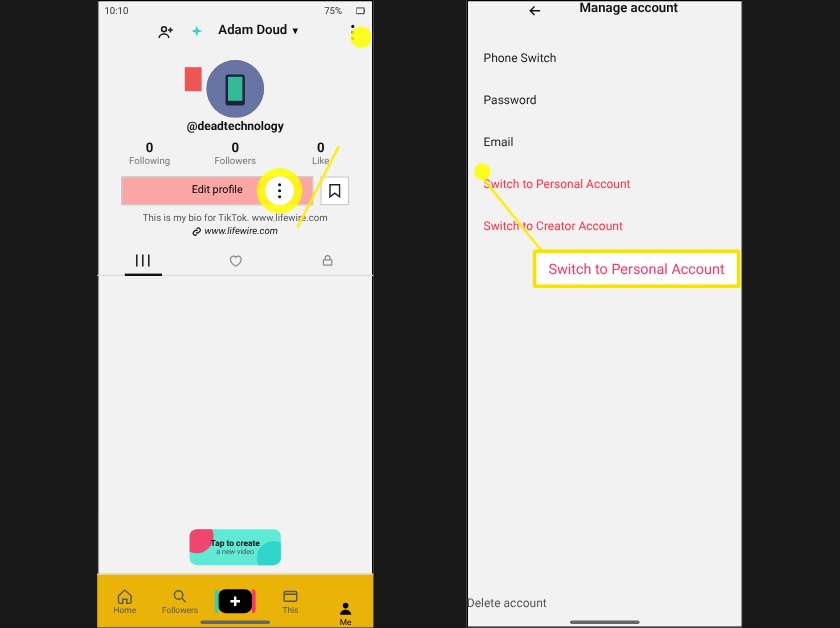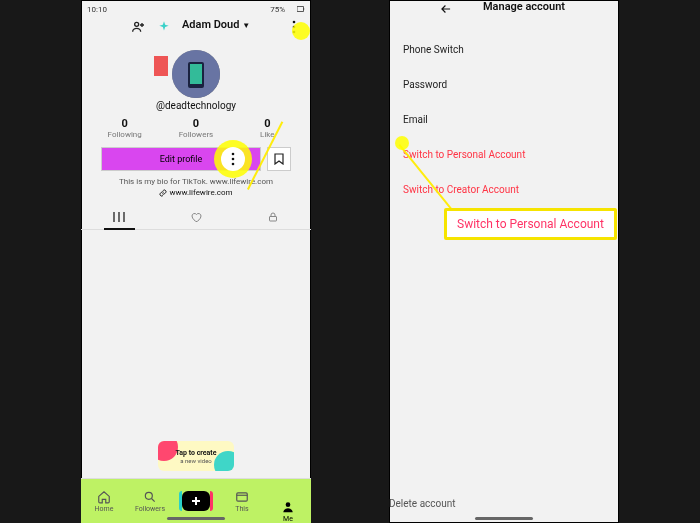--- a/index.html
+++ b/index.html
@@ -8,38 +8,38 @@
   .phoneA{left:81px;top:0;width:230px;height:523px;}
   .phoneB{left:389px;top:0;width:230px;height:523px;}
   .statusbar{height:14px;display:flex;align-items:center;justify-content:space-between;padding:2px 6px;font-size:8px;color:#333;}
   .statusbar .icons{display:flex;gap:12px;align-items:center;}
   .header{height:28px;display:flex;align-items:flex-start;justify-content:space-between;padding:0 8px;position:relative;margin-left:40px;}
   .header .title{position:absolute;left:0;right:0;text-align:center;font-size:11px;font-weight:600;color:#111;pointer-events:none;}
   .iconbtn{width:18px;height:18px;display:flex;align-items:center;justify-content:center;}
   .avatar{width:48px;height:48px;border-radius:50%;background:linear-gradient(135deg,#999,#555);margin:4px auto 2px;display:flex;align-items:center;justify-content:center;position:relative;}
   .avatar svg{width:48px;height:48px;}
   .avatarAcc{position:absolute;left:-18px;top:6px;width:14px;height:20px;background:#e55;}
-  .username{text-align:center;font-size:10px;font-weight:400;color:#111;margin-bottom:4px;}
+  .username{text-align:center;font-size:10px;font-weight:700;color:#111;margin-bottom:4px;}
   .stats{display:flex;border-top:0;margin:0 8px;}
   .stat{flex:1;text-align:center;padding:2px 0;}
   .stat .n{font-size:11px;font-weight:700;color:#111;}
   .stat .l{font-size:8px;color:#777;}
   .editRow{display:flex;gap:6px;justify-content:center;margin:6px 20px;}
-  .editBtn{flex:1;height:22px;border:1px solid #ccc;background:#d946ef;font-size:9px;display:flex;align-items:center;justify-content:center;}
+  .editBtn{flex:1;height:22px;border:1px solid #ccc;background:#fca5a5;font-size:9px;display:flex;align-items:center;justify-content:center;}
   .sqBtn{width:22px;height:22px;border:1px solid #ccc;background:#fff;display:flex;align-items:center;justify-content:center;}
   .bio{text-align:center;font-size:8px;color:#555;margin-top:6px;}
-  .link{text-align:center;font-size:8px;color:#111;margin-top:2px;}
+  .link{text-align:center;font-size:8px;color:#111;margin-top:2px;font-style:italic;}
   .tabs{display:flex;margin-top:8px;border-bottom:1px solid #ddd;}
   .tab{flex:1;height:24px;display:flex;align-items:center;justify-content:center;position:relative;}
   .tab.active::after{content:"";position:absolute;bottom:-1px;left:30%;right:30%;height:2px;background:#111;}
-  .tapCard{position:absolute;left:50%;transform:translateX(-50%);bottom:52px;width:76px;height:30px;border-radius:6px;background:#fef9c3;display:flex;flex-direction:column;align-items:center;justify-content:center;font-size:7px;color:#111;overflow:hidden;}
+  .tapCard{position:absolute;left:50%;transform:translateX(-50%);bottom:52px;width:76px;height:30px;border-radius:6px;background:#5eead4;display:flex;flex-direction:column;align-items:center;justify-content:center;font-size:7px;color:#111;overflow:hidden;}
   .tapCard::before{content:"";position:absolute;left:-8px;top:-8px;width:28px;height:28px;border-radius:50%;background:#ff3366;opacity:.9;}
   .tapCard::after{content:"";position:absolute;right:-8px;bottom:-8px;width:28px;height:28px;border-radius:50%;background:#2ad1c9;opacity:.9;}
   .tapCard span{position:relative;z-index:1;}
-  .bottom{position:absolute;left:0;right:0;bottom:0;height:44px;background:#bef264;border-top:1px solid #ddd;display:flex;}
+  .bottom{position:absolute;left:0;right:0;bottom:0;height:44px;background:#eab308;border-top:1px solid #ddd;display:flex;}
   .bitem{flex:1;display:flex;flex-direction:column;align-items:center;justify-content:center;font-size:7px;color:#555;gap:1px;}
   .bitem.active{color:#000;font-weight:400;justify-content:flex-end;}
   .plus{width:28px;height:20px;border-radius:6px;background:#000;display:flex;align-items:center;justify-content:center;color:#fff;position:relative;}
   .plus::before{content:"";position:absolute;left:-3px;top:0;bottom:0;width:3px;background:#2ad1c9;border-radius:4px 0 0 4px;}
   .plus::after{content:"";position:absolute;right:-3px;top:0;bottom:0;width:3px;background:#ff3366;border-radius:0 4px 4px 0;}
   .navline{position:absolute;left:50%;transform:translateX(-50%);bottom:3px;width:58px;height:3px;border-radius:2px;background:#666;}
   
   .mList{padding:4px 14px;font-size:10px;}
   .mItem{padding:12px 0;color:#222;}
   .mItem.red{color:#ff3344;}

